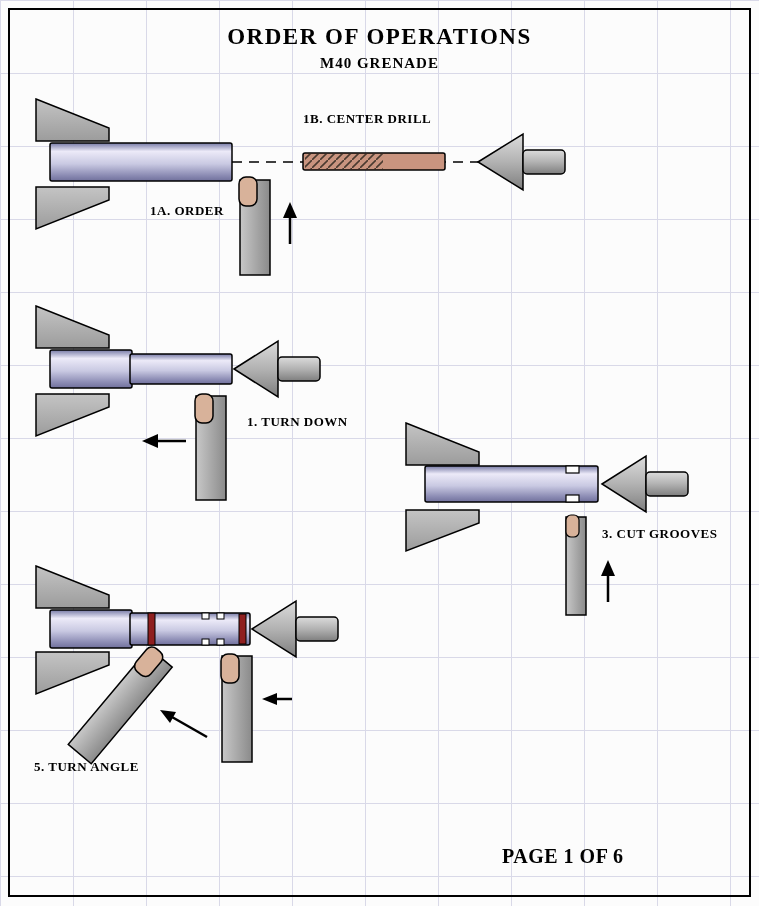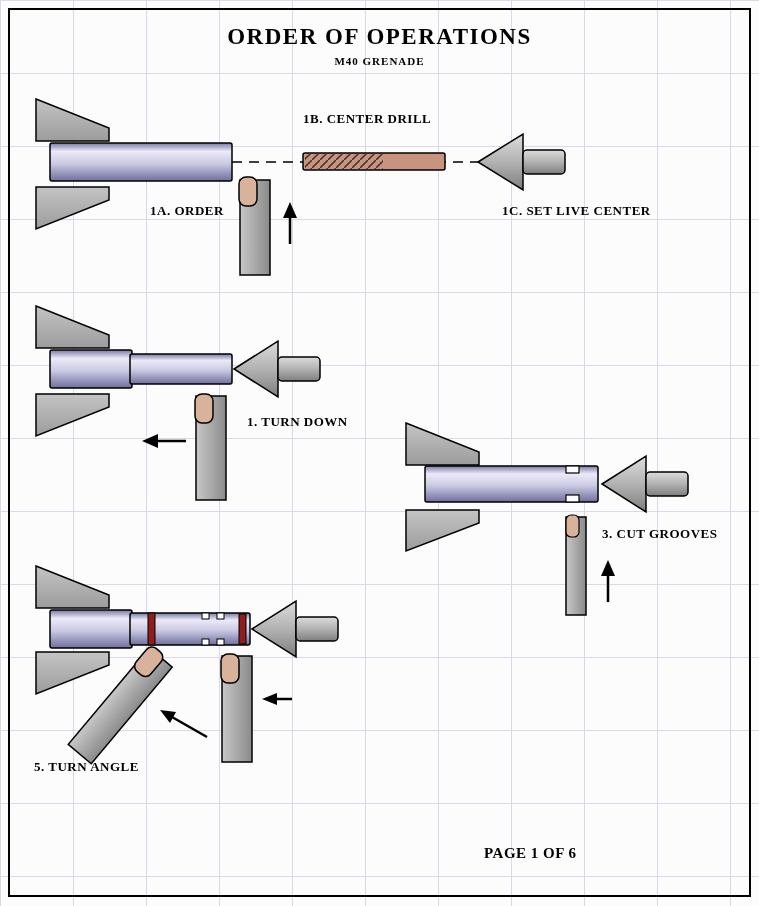--- a/index.html
+++ b/index.html
@@ -15,35 +15,35 @@
   }
   .border-frame {
     position:absolute; left:8px; top:8px; width:739px; height:885px;
     border:2px solid #000; pointer-events:none;
   }
   .title {
     position:absolute; left:0; top:24px; width:759px; text-align:center;
     font-size:23px; font-weight:700; letter-spacing:1.5px;
   }
   .subtitle {
-    top:55px; font-size:11px; letter-spacing:1px;
+    top:55px; font-size:15px; letter-spacing:1px;
   }
   .label {
     position:absolute; font-size:13px; font-weight:700; letter-spacing:.5px;
     white-space:nowrap;
   }
   .lbl-1b { left:303px; top:111px; }
   .lbl-1a { left:150px; top:203px; }
   .lbl-1c { left:502px; top:203px; }
   .lbl-2  { left:247px; top:414px; }
   .lbl-3  { left:602px; top:526px; }
   .lbl-4  { left:279px; top:710px; }
   .lbl-5a { left:34px;  top:759px; }
   .lbl-5b { left:34px;  top:782px; }
-  .lbl-page { left:484px; top:845px; font-size:15px; }
+  .lbl-page { left:502px; top:845px; font-size:20px; }
   svg.diagram { position:absolute; left:0; top:0; }
 </style>
 </head>
 <body>
 
 <div class="canvas">
 
   <div class="border-frame"></div>
 
   <svg class="diagram" width="759" height="906" viewBox="0 0 759 906">
@@ -141,19 +141,18 @@
       <line x1="292" y1="699" x2="274" y2="699" stroke="#000" stroke-width="2.5"></line>
       <polygon points="262,699 277,693 277,705" fill="#000"></polygon>
     </g>
   </svg>
 
   <div class="title">ORDER OF OPERATIONS</div>
   <div class="title subtitle">M40 GRENADE</div>
 
   <div class="label lbl-1b">1B. CENTER DRILL</div>
   <div class="label lbl-1a">1A. ORDER</div>
-  <div class="label lbl-1c">1C. SET LIVE CENTER</div>
   <div class="label lbl-2">1. TURN DOWN</div>
   <div class="label lbl-3">3. CUT GROOVES</div>
   <div class="label lbl-5a">5. TURN ANGLE</div>
   <div class="label lbl-page">PAGE 1 OF 6</div>
 
 </div>
 
 </body></html>

